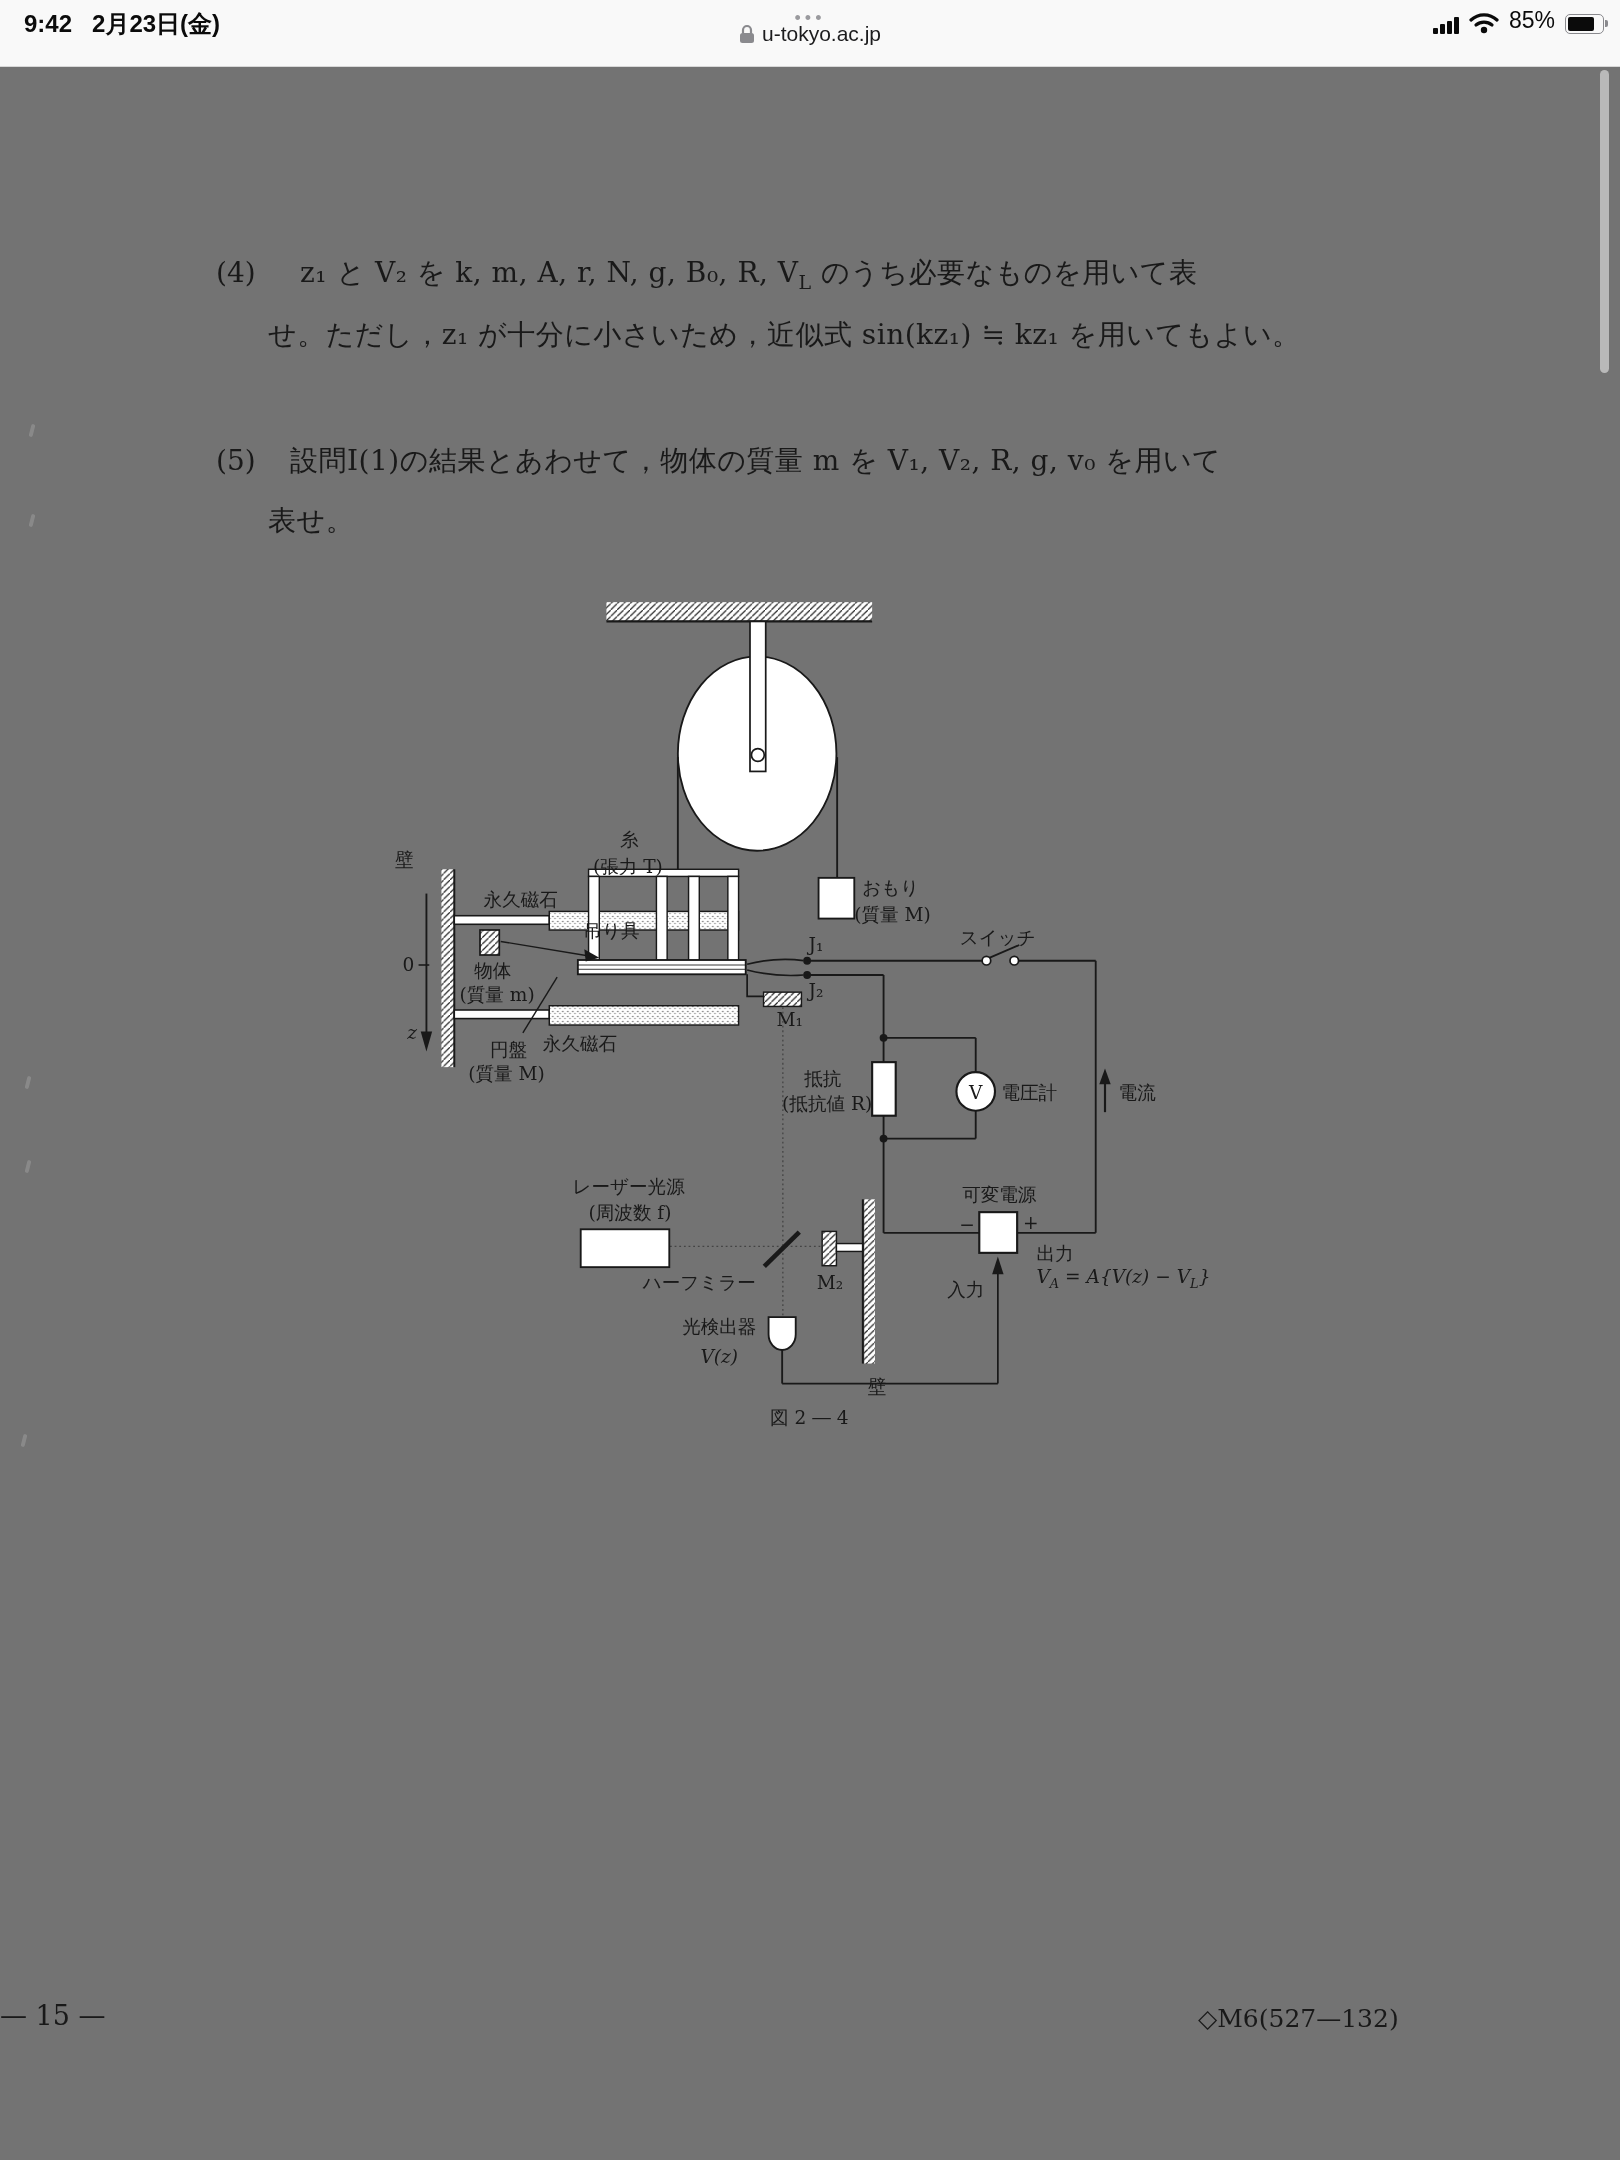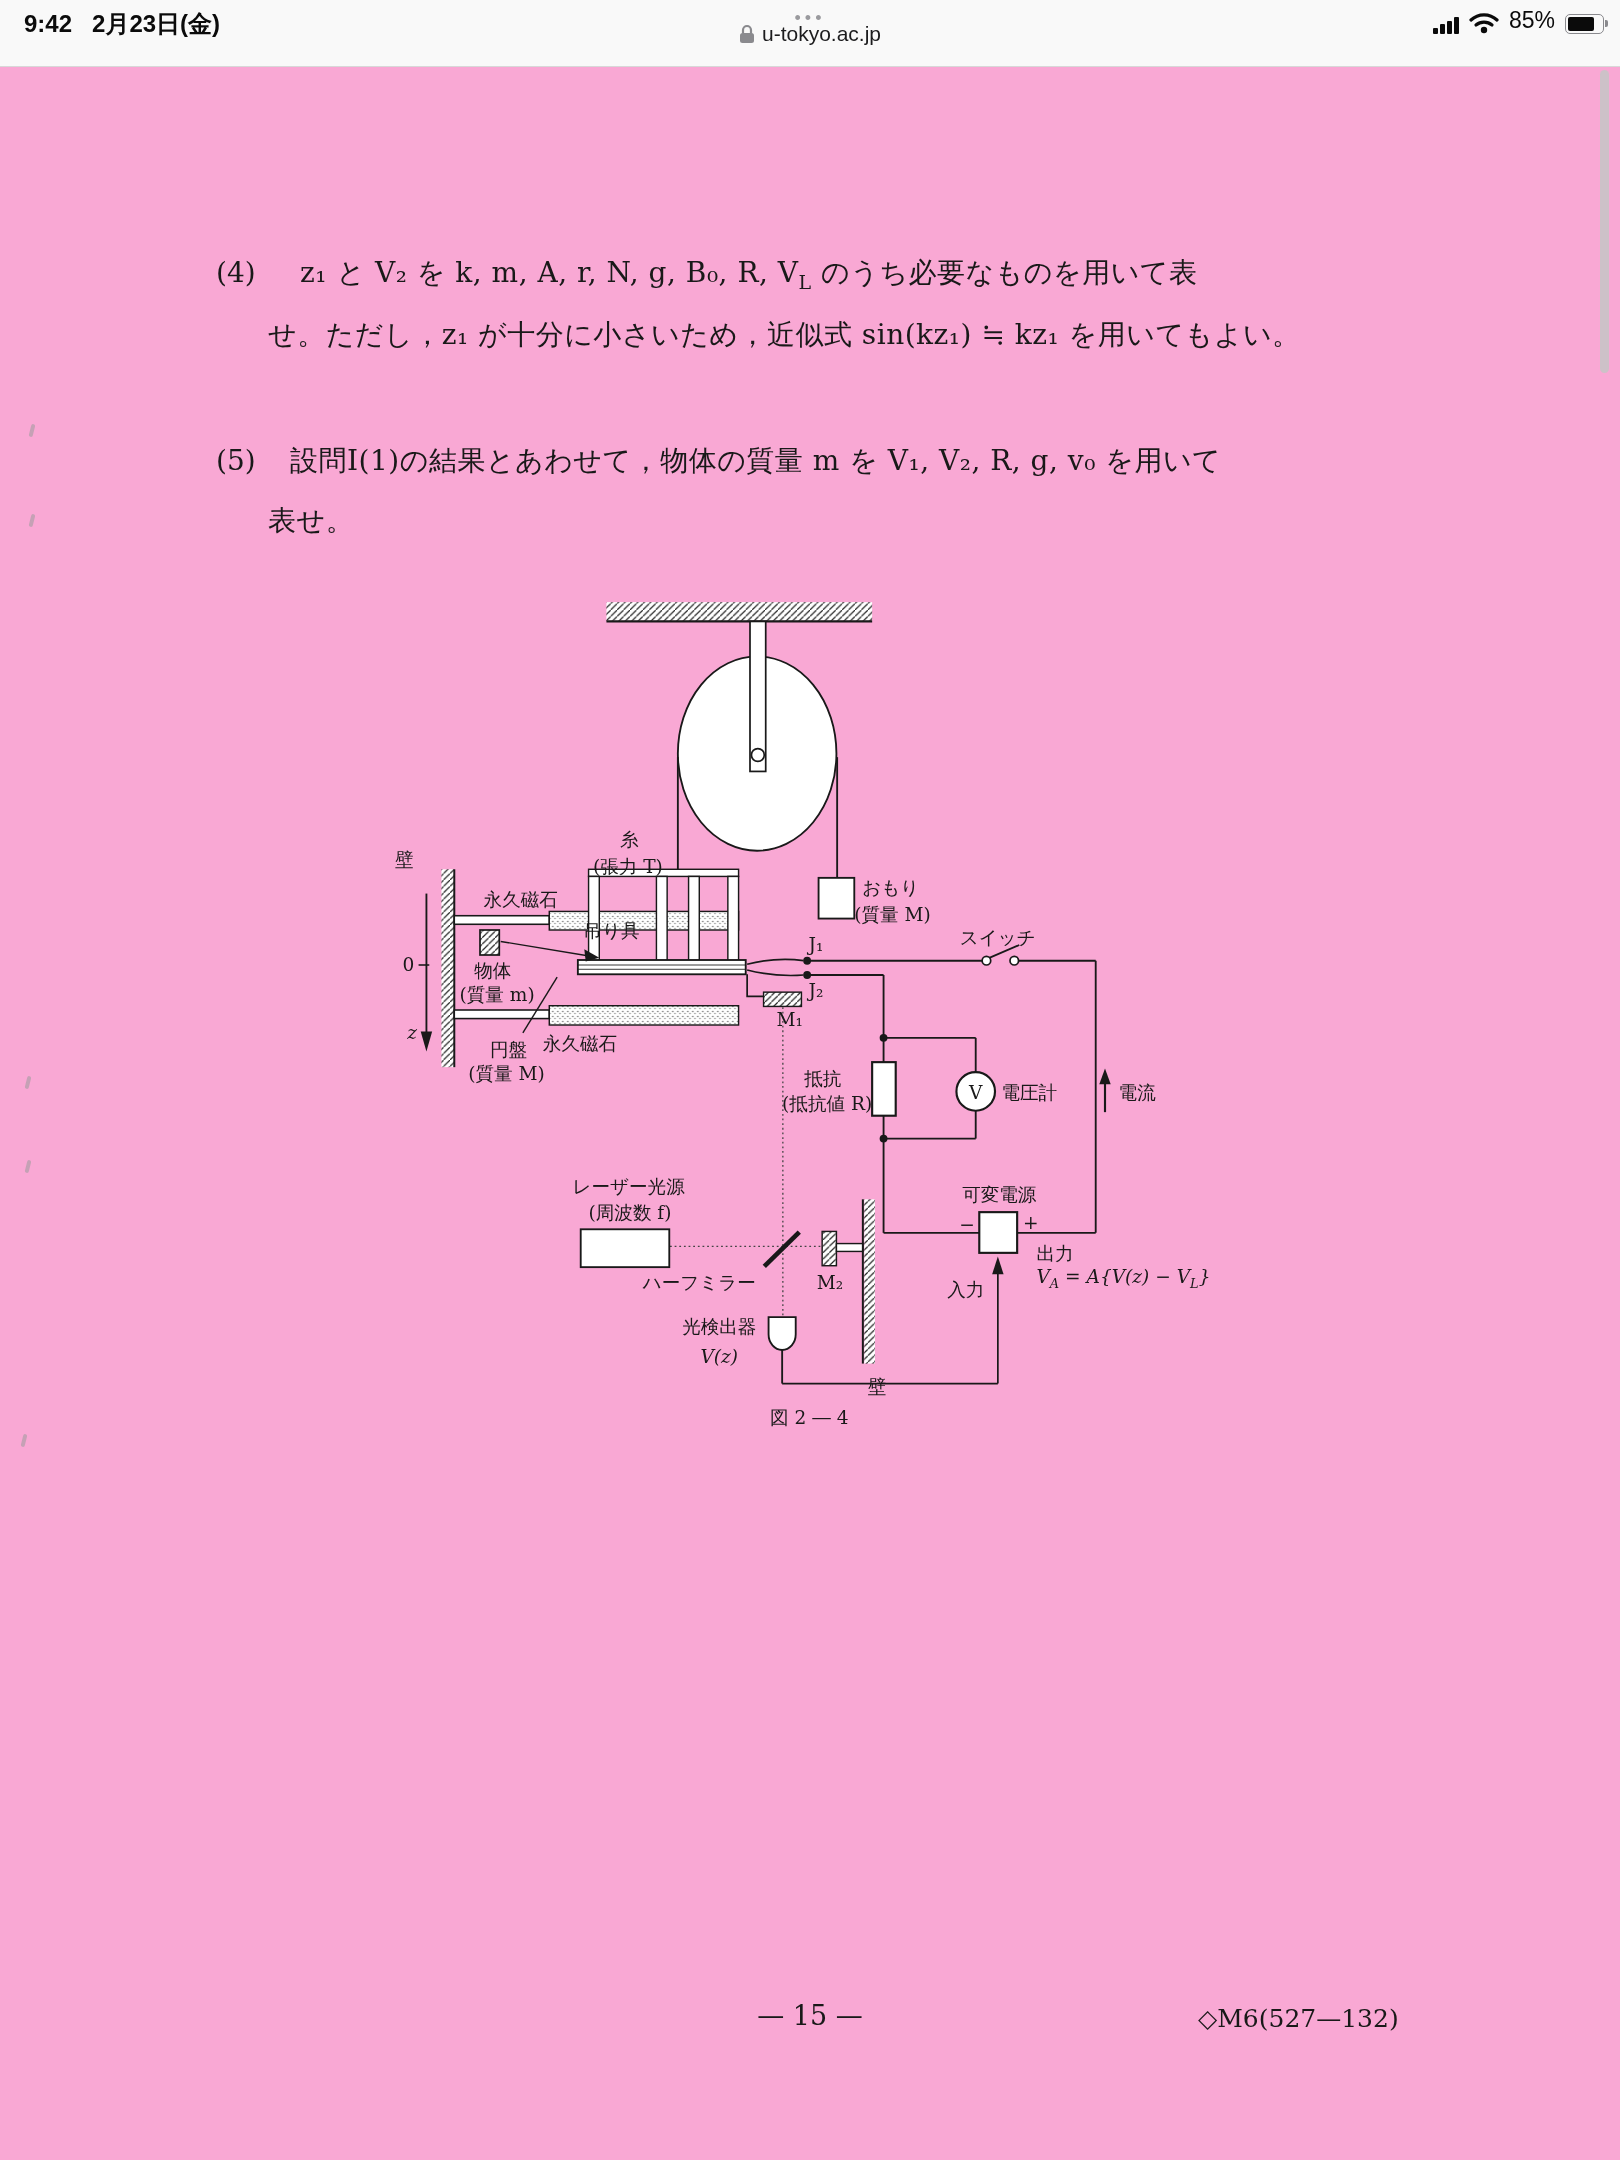--- a/index.html
+++ b/index.html
@@ -1,16 +1,16 @@
 <!DOCTYPE html>
 <html><head>
 <meta charset="utf-8">
 <style>
   html,body{margin:0;padding:0;background:#e8e8e8;}
-  .screen{position:relative;width:1620px;height:2160px;background:#f9a8d4;overflow:hidden;
+  .screen{position:relative;width:1620px;height:2160px;background:#737373;overflow:hidden;
           font-family:"Liberation Sans","DejaVu Sans",sans-serif;color:#111;}
   
   .topbar{position:absolute;left:0;top:0;width:1620px;height:66px;background:#f9f9f9;
           border-bottom:1px solid #d8d8d8;}
   .status-left{position:absolute;left:24px;top:8px;display:flex;gap:20px;align-items:baseline;
                font-size:24px;font-weight:600;color:#0b0b0b;}
   .status-right{position:absolute;right:16px;top:8px;display:flex;gap:10px;align-items:flex-end;height:26px;}
   .pct{font-size:23px;font-weight:500;color:#0b0b0b;}
   .sigbars{display:flex;align-items:flex-end;gap:2px;height:17px;}
   .sigbars i{display:block;width:5px;background:#0b0b0b;border-radius:1px;}
@@ -21,21 +21,21 @@
   .urlrow{position:absolute;left:0;right:0;top:22px;display:flex;justify-content:center;align-items:center;gap:7px;
           font-size:21px;color:#1c1c1e;}
   
   .scrollbar{position:absolute;right:11px;top:70px;width:9px;height:303px;background:#c6c6c6;border-radius:5px;opacity:.85;}
   .mark{position:absolute;width:4px;height:13px;background:#9b9b9b;opacity:.55;border-radius:2px;transform:rotate(14deg);}
   
   .doc,.dlabel{font-family:"DejaVu Serif","Liberation Serif",serif;}
   .para{position:absolute;white-space:nowrap;font-size:28px;letter-spacing:.5px;color:#191919;}
   .para sub{font-size:19px;}
   .marker{position:absolute;font-size:28px;color:#191919;}
-  .footer-page{position:absolute;left:0;width:1620px;text-align:center;top:2000px;font-size:27px;color:#191919;}
+  .footer-page{position:absolute;left:0;width:1620px;top:2000px;font-size:27px;color:#191919;}
   .footer-code{position:absolute;left:1198px;top:2004px;font-size:25px;color:#191919;}
   
   svg text{fill:#191919;}
   .dlabel{font-size:26px;}
   .it{font-style:italic;}
 </style>
 </head>
 <body>
 
 <div class="screen">

